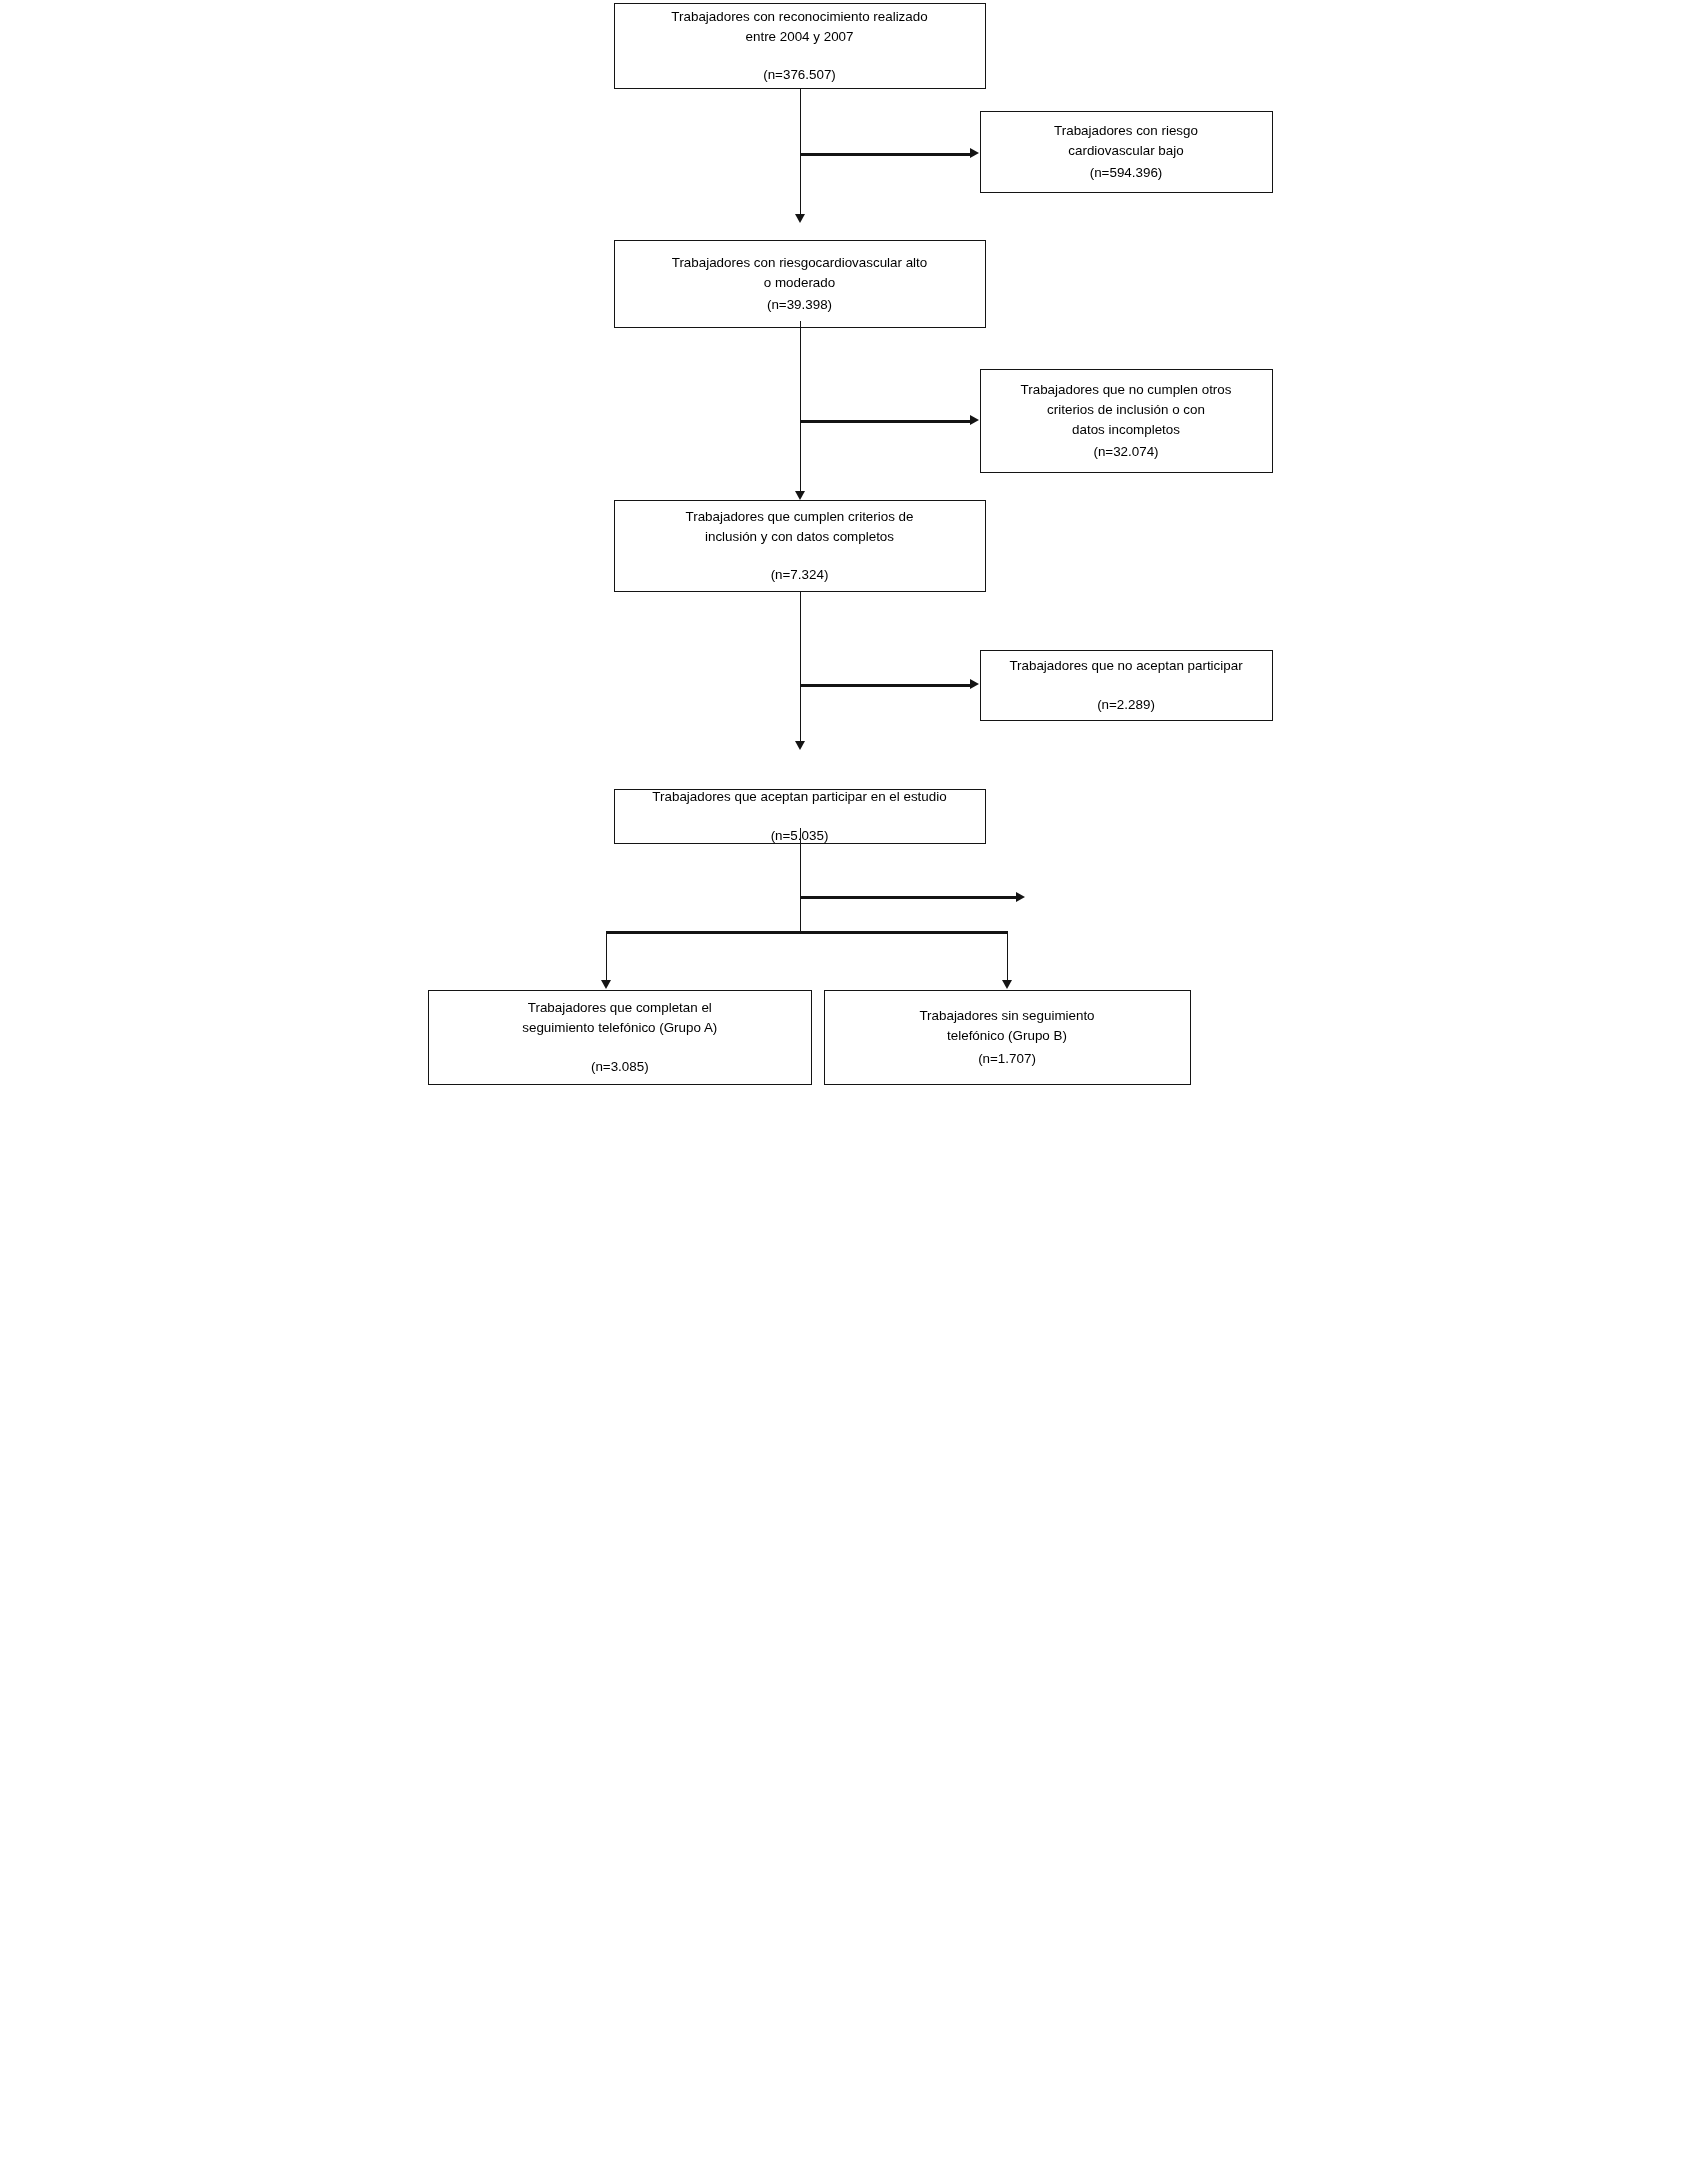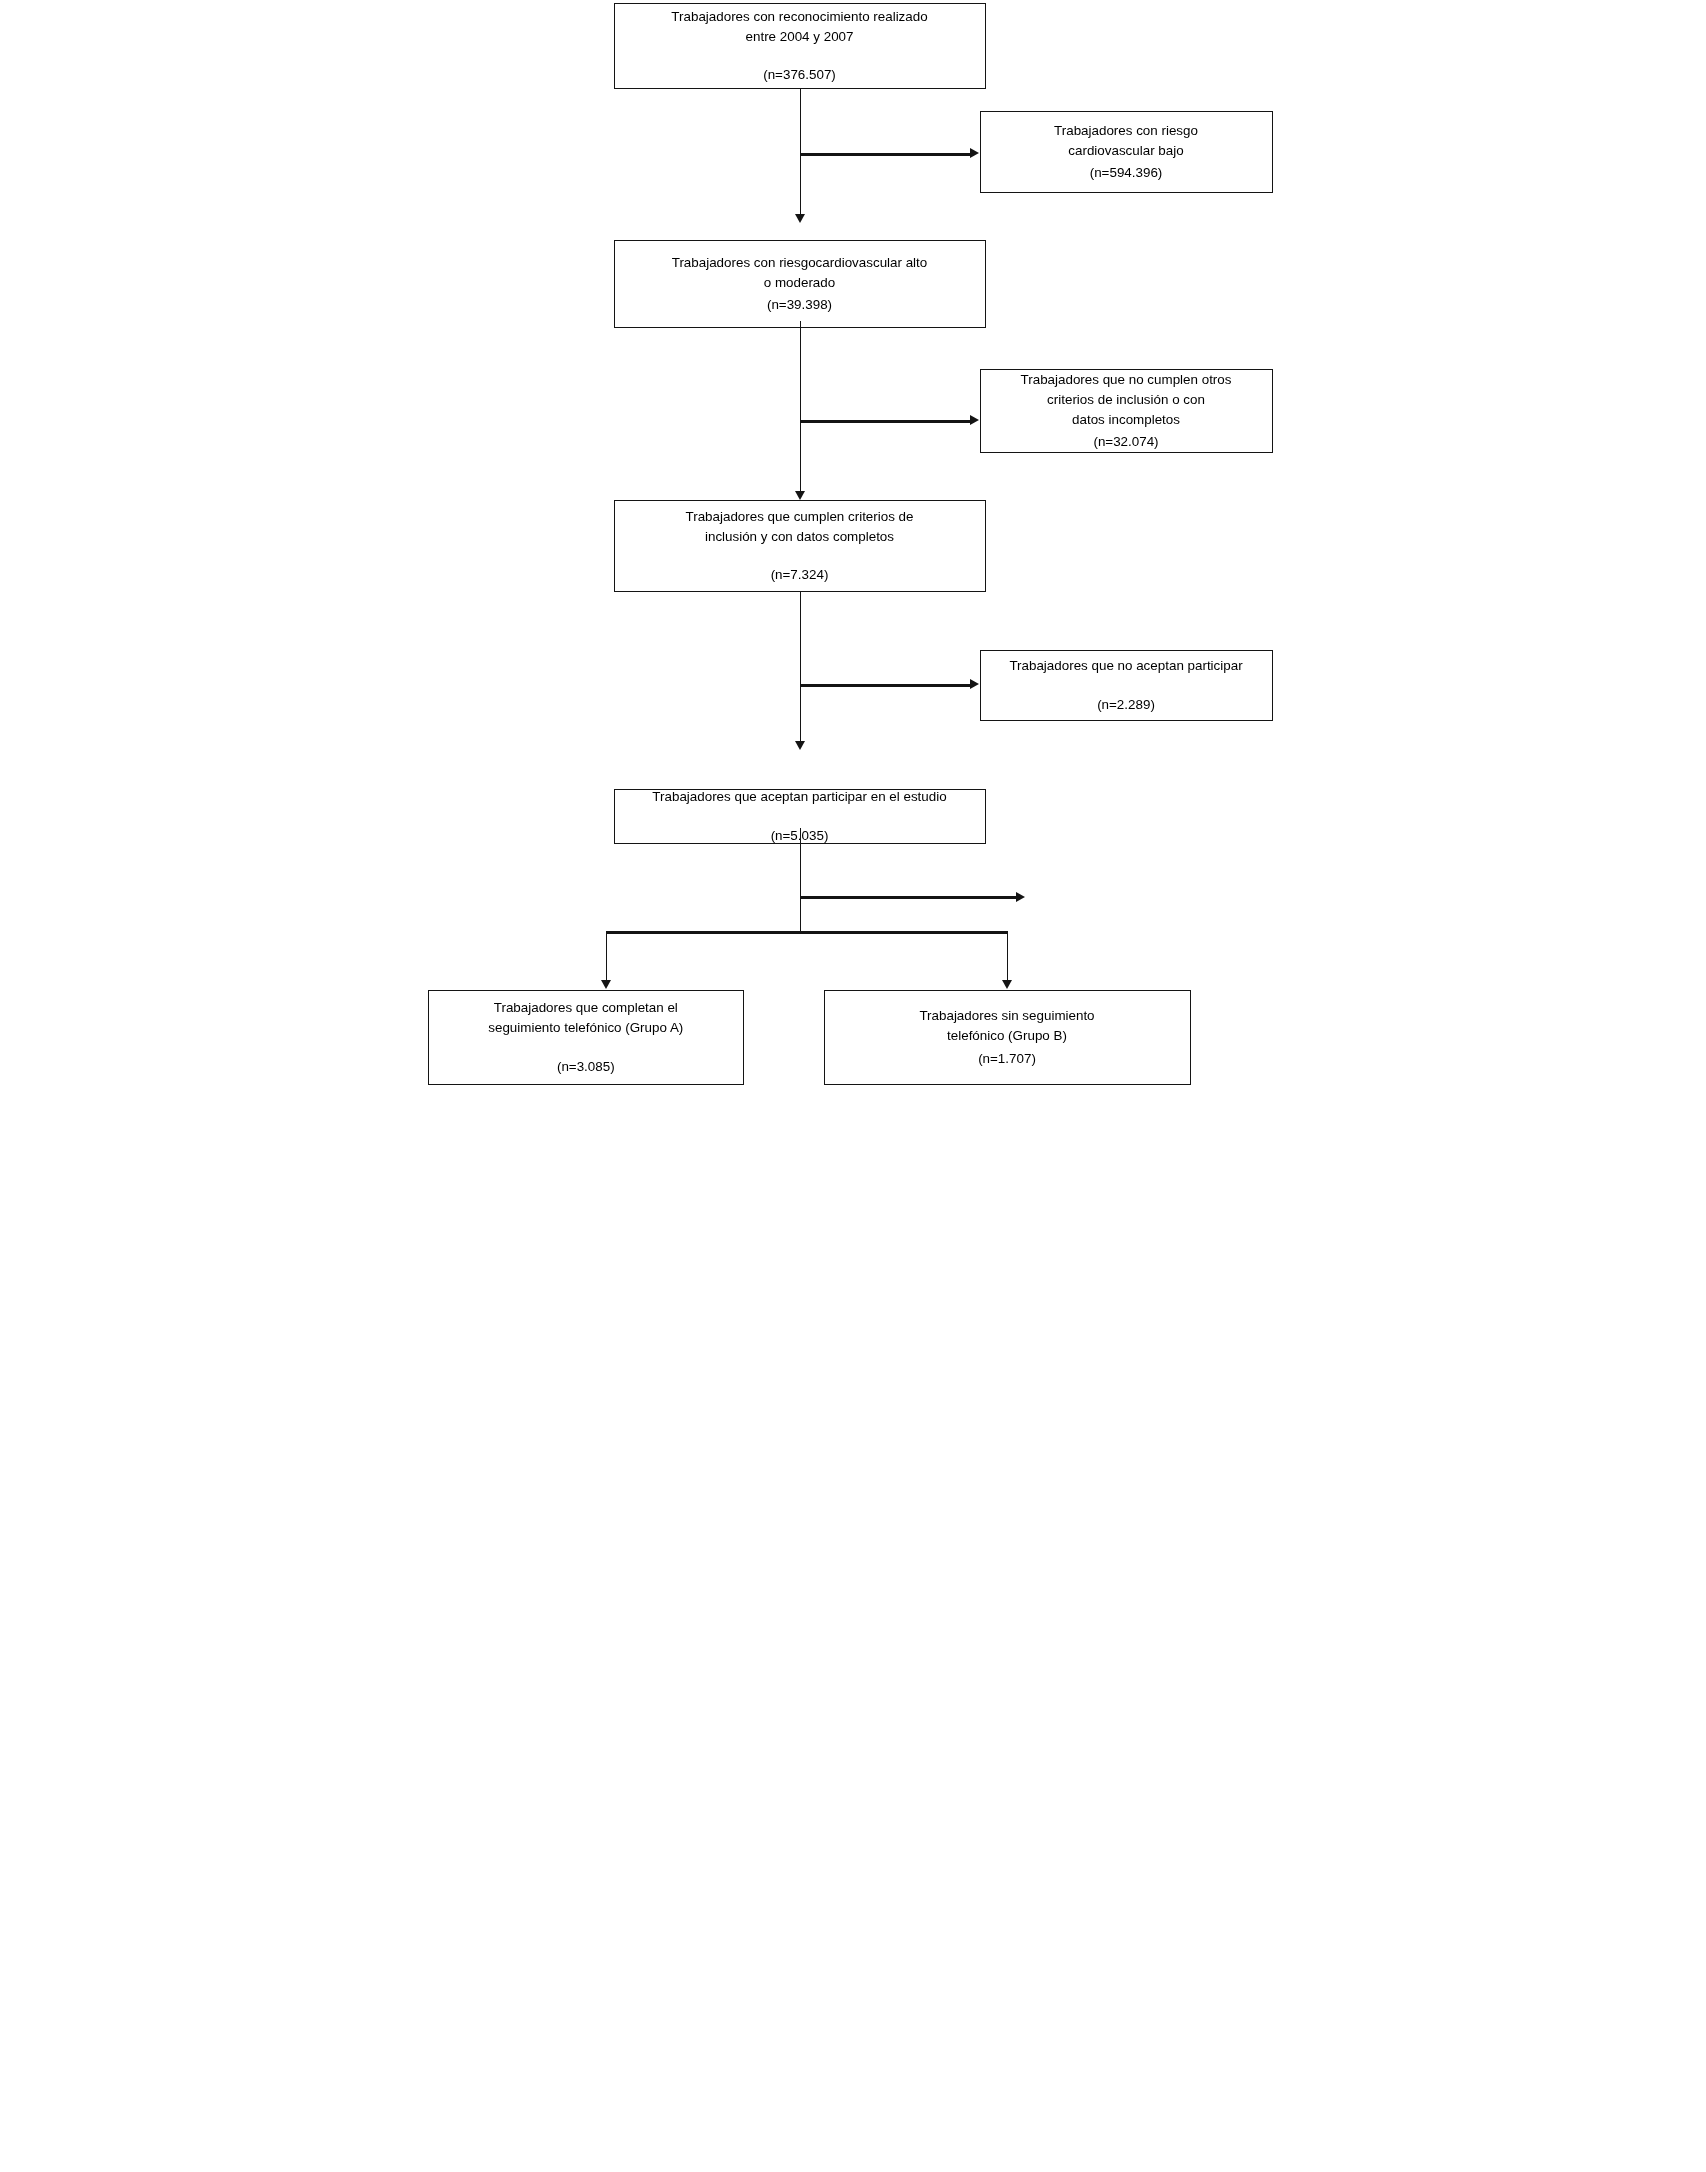--- a/index.html
+++ b/index.html
@@ -98,38 +98,38 @@
   </div>
 
   <div class="box" style="left:553px;top:111px;width:293px;height:82px">
     <div class="box-text">
         <div>Trabajadores con riesgo</div>
         <div>cardiovascular bajo</div>
       </div>
     <div class="box-n">(n=594.396)</div>
   </div>
 
-  <div class="box" style="left:553px;top:369px;width:293px;height:84px">
+  <div class="box" style="left:553px;top:369px;width:293px;height:104px">
     <div class="box-text">
         <div>Trabajadores que no cumplen otros</div>
         <div>criterios de inclusión o con</div>
         <div>datos incompletos</div>
       </div>
     <div class="box-n">(n=32.074)</div>
   </div>
 
   <div class="box gap" style="left:553px;top:650px;width:293px;height:71px">
     <div class="box-text">
         <div>Trabajadores que no aceptan participar</div>
       </div>
     <div class="box-n">(n=2.289)</div>
   </div>
 
 
-  <div class="box gap" style="left:1.3px;top:990px;width:316px;height:95px">
+  <div class="box gap" style="left:1.3px;top:990px;width:384px;height:95px">
     <div class="box-text">
         <div>Trabajadores que completan el</div>
         <div>seguimiento telefónico (Grupo A)</div>
       </div>
     <div class="box-n">(n=3.085)</div>
   </div>
 
   <div class="box" style="left:397px;top:990px;width:367px;height:95px">
     <div class="box-text">
         <div>Trabajadores sin seguimiento</div>

